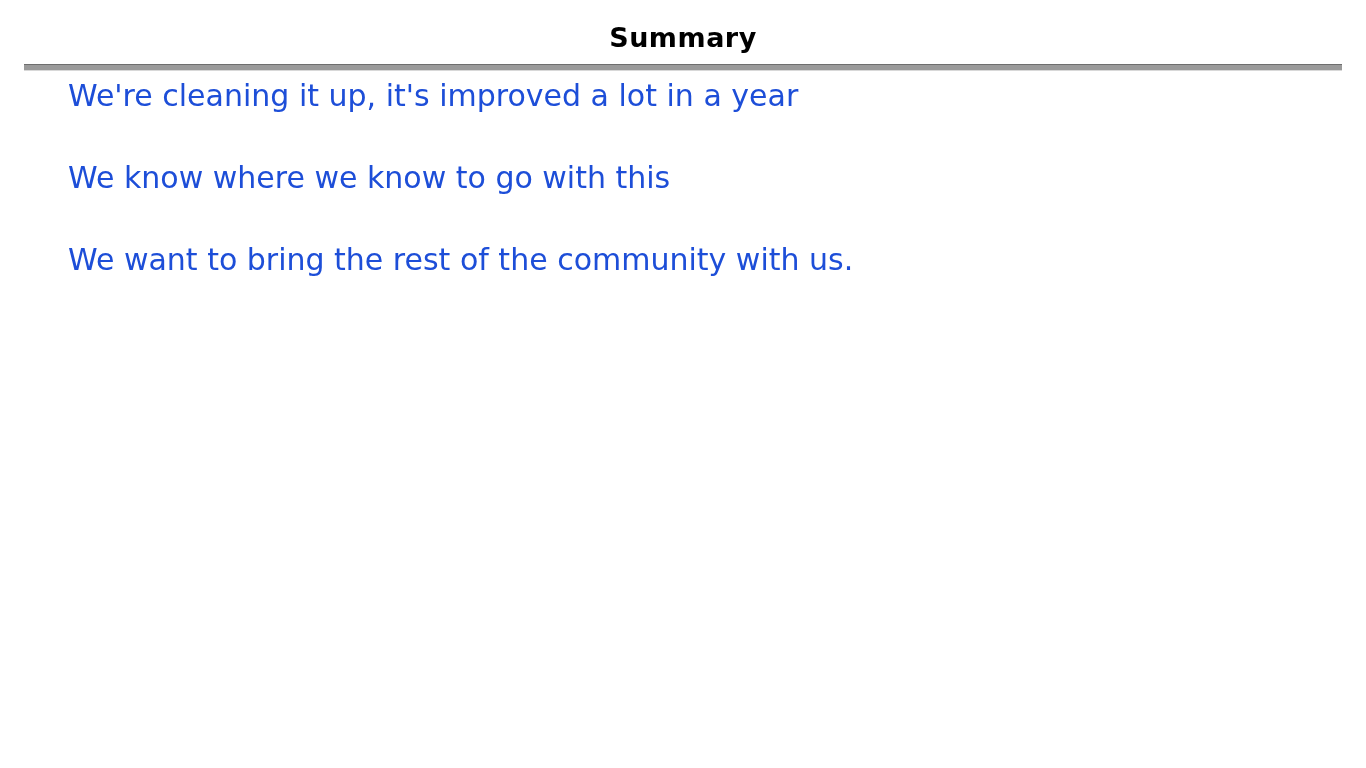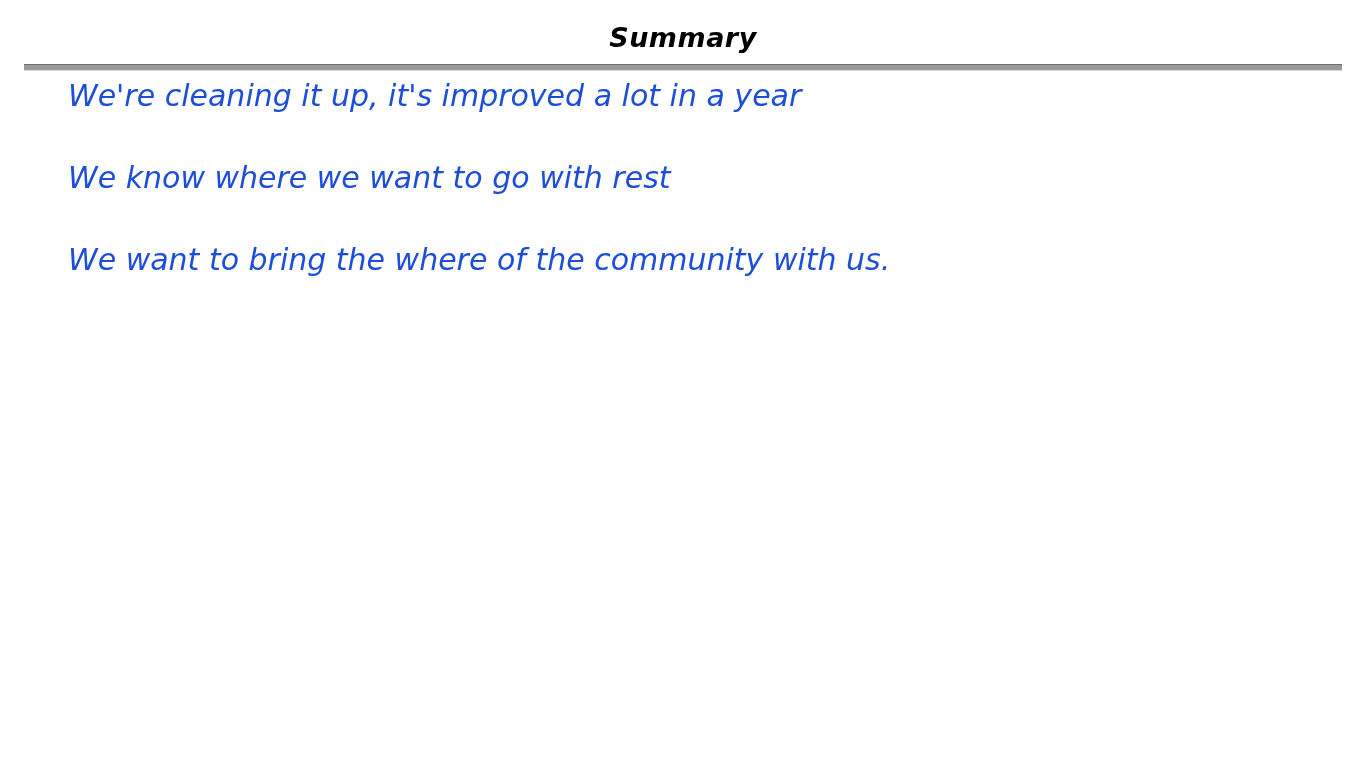--- a/index.html
+++ b/index.html
@@ -11,21 +11,20 @@
     height: 768px;
     background: #ffffff;
     font-family: "DejaVu Sans", sans-serif;
     overflow: hidden;
   }
   .slide {
     position: relative;
     width: 1232px;
     height: 768px;
     background: #ffffff;
-    font-style: italic;
   }
   .slide-title {
     position: absolute;
     top: 22px;
     left: 0;
     width: 1366px;
     text-align: center;
     font-family: "DejaVu Sans", sans-serif;
     font-weight: bold;
     font-size: 27px;
@@ -64,17 +63,17 @@
 <body>
 
 <div class="slide">
 
   <div class="slide-title">Summary</div>
 
   <div class="title-rule"></div>
 
   <div class="body-block">
     <p class="body-line">We're cleaning it up, it's improved a lot in a year</p>
-    <p class="body-line">We know where we want to go with rest</p>
-    <p class="body-line">We want to bring the where of the community with us.</p>
+    <p class="body-line">We know where we know to go with this</p>
+    <p class="body-line">We want to bring the rest of the community with us.</p>
   </div>
 
 </div>
 
 </body></html>

